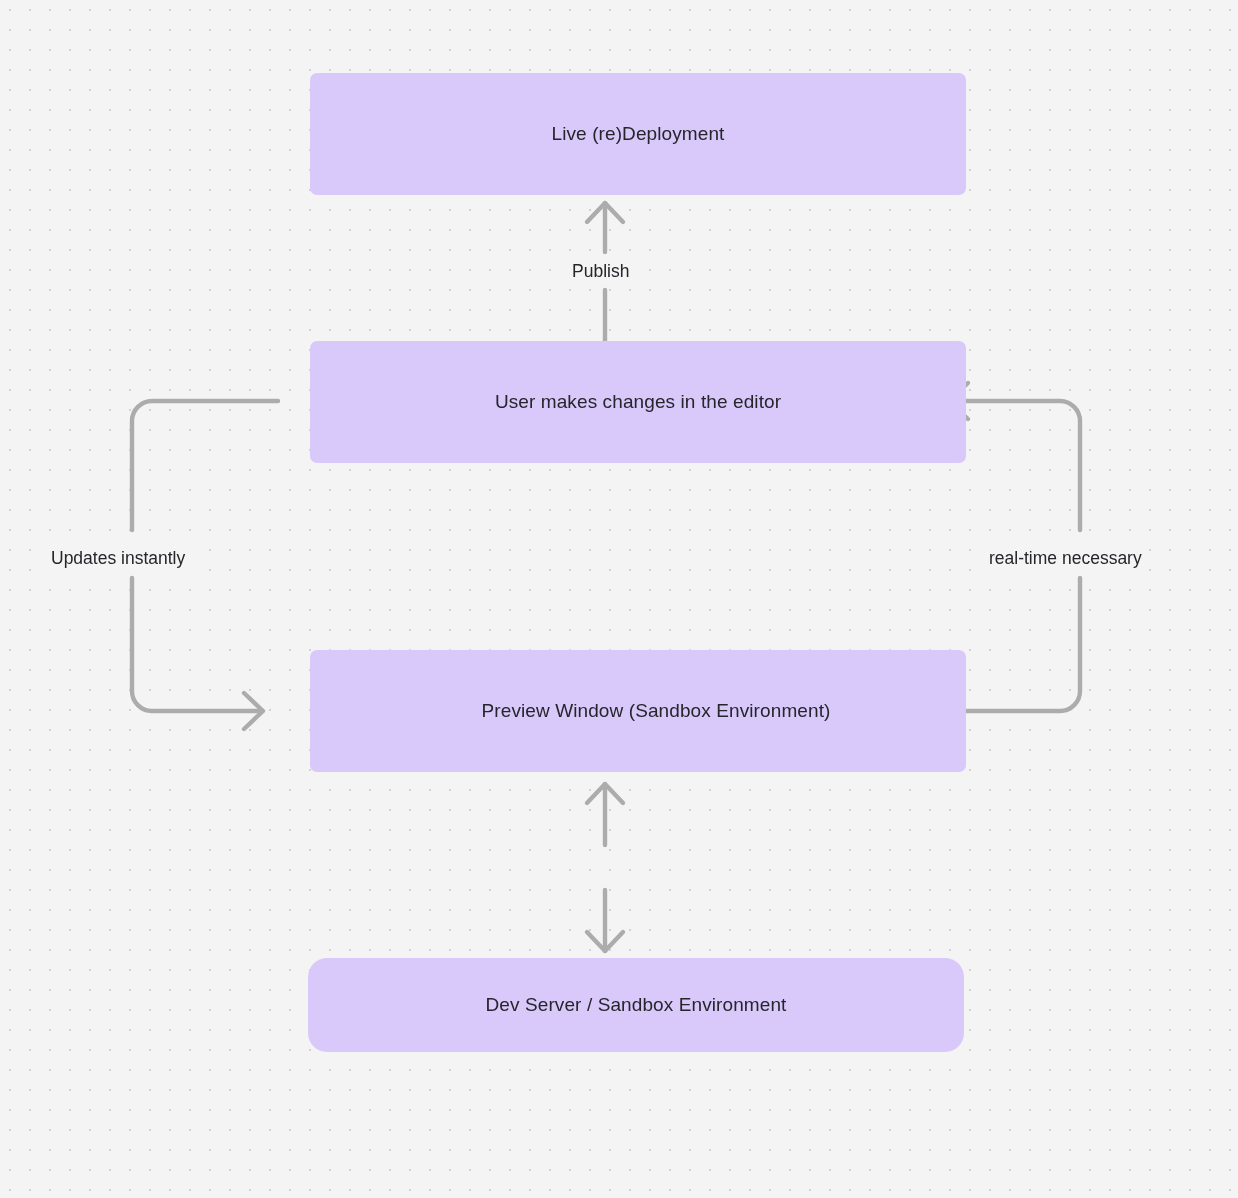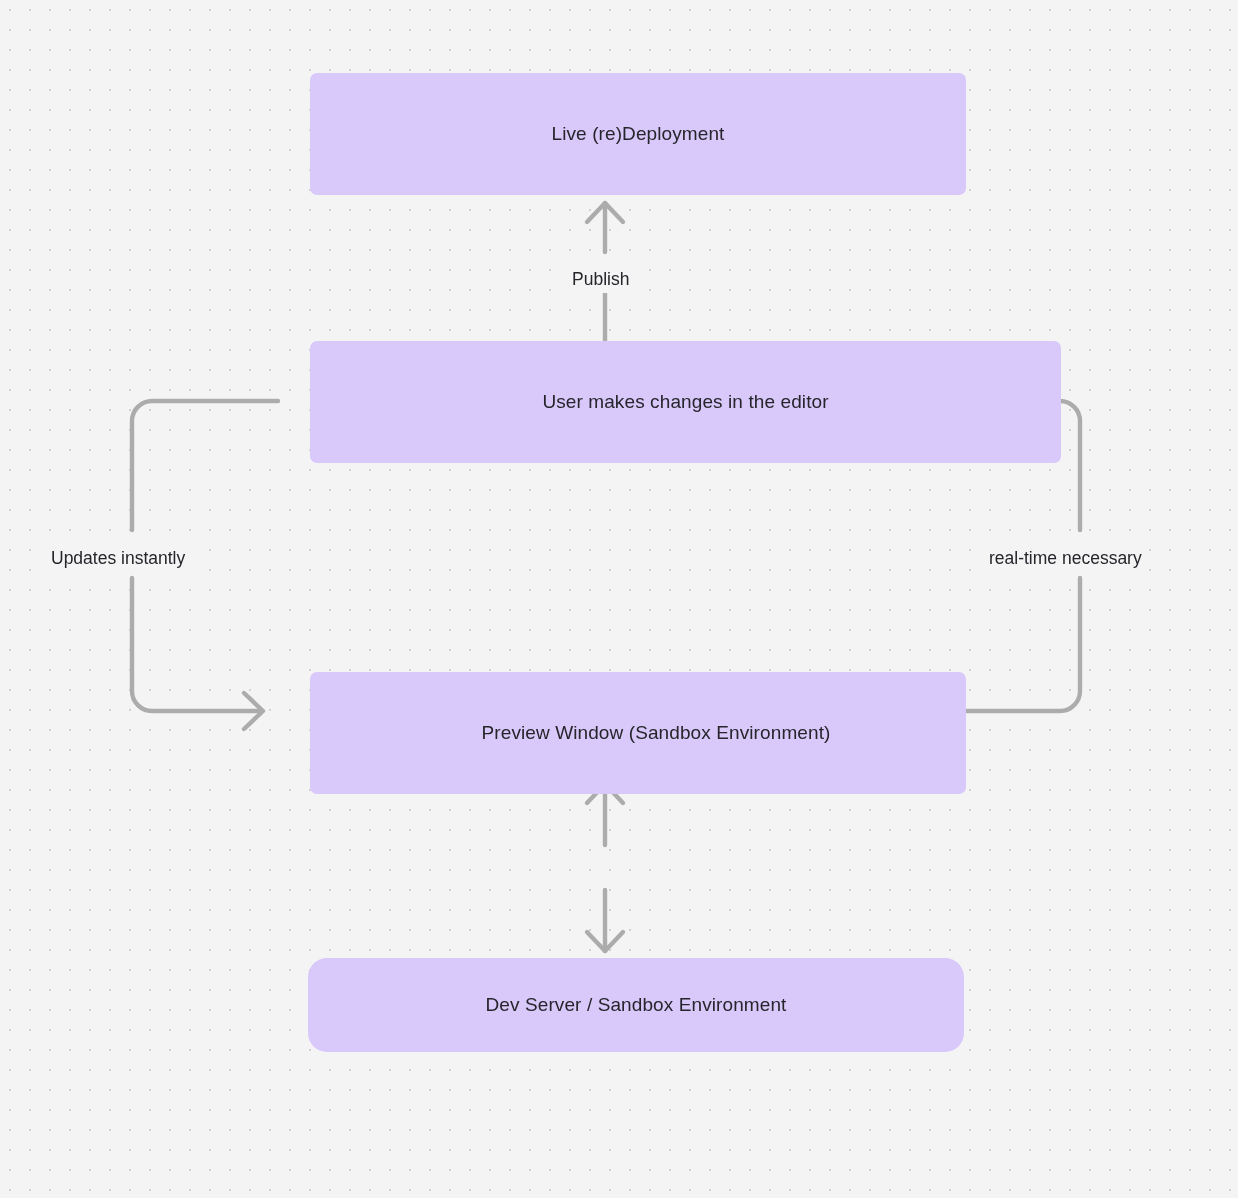--- a/index.html
+++ b/index.html
@@ -96,32 +96,32 @@
       <line x1="605" y1="890" x2="605" y2="951"></line>
       <polyline class="head" points="587,932 605,951 623,932"></polyline>
     </g>
 
   </svg>
 
   <div class="node" style="left:278px; top:73px; width:656px; height:122px;">
     <span class="node-label">Live (re)Deployment</span>
   </div>
 
-  <div class="node" style="left:278px; top:341px; width:751px; height:122px;">
+  <div class="node" style="left:278px; top:341px; width:656px; height:122px;">
     <span class="node-label">User makes changes in the editor</span>
   </div>
 
-  <div class="node" style="left:278px; top:672px; width:656px; height:122px;padding-left:36px;">
+  <div class="node" style="left:278px; top:650px; width:656px; height:122px;padding-left:36px;">
     <span class="node-label">Preview Window (Sandbox Environment)</span>
   </div>
 
   <div class="node" style="left:276px; top:958px; width:656px; height:94px;border-radius:19px;">
     <span class="node-label">Dev Server / Sandbox Environment</span>
   </div>
 
-  <div class="edge-label" style="left:565px; top:266px;">Publish</div>
+  <div class="edge-label" style="left:565px; top:258px;">Publish</div>
 
   <div class="edge-label" style="left:44px; top:545px;">Updates instantly</div>
 
   <div class="edge-label" style="left:982px; top:545px;">real-time necessary</div>
 
 
 </div>
 
 </body></html>

